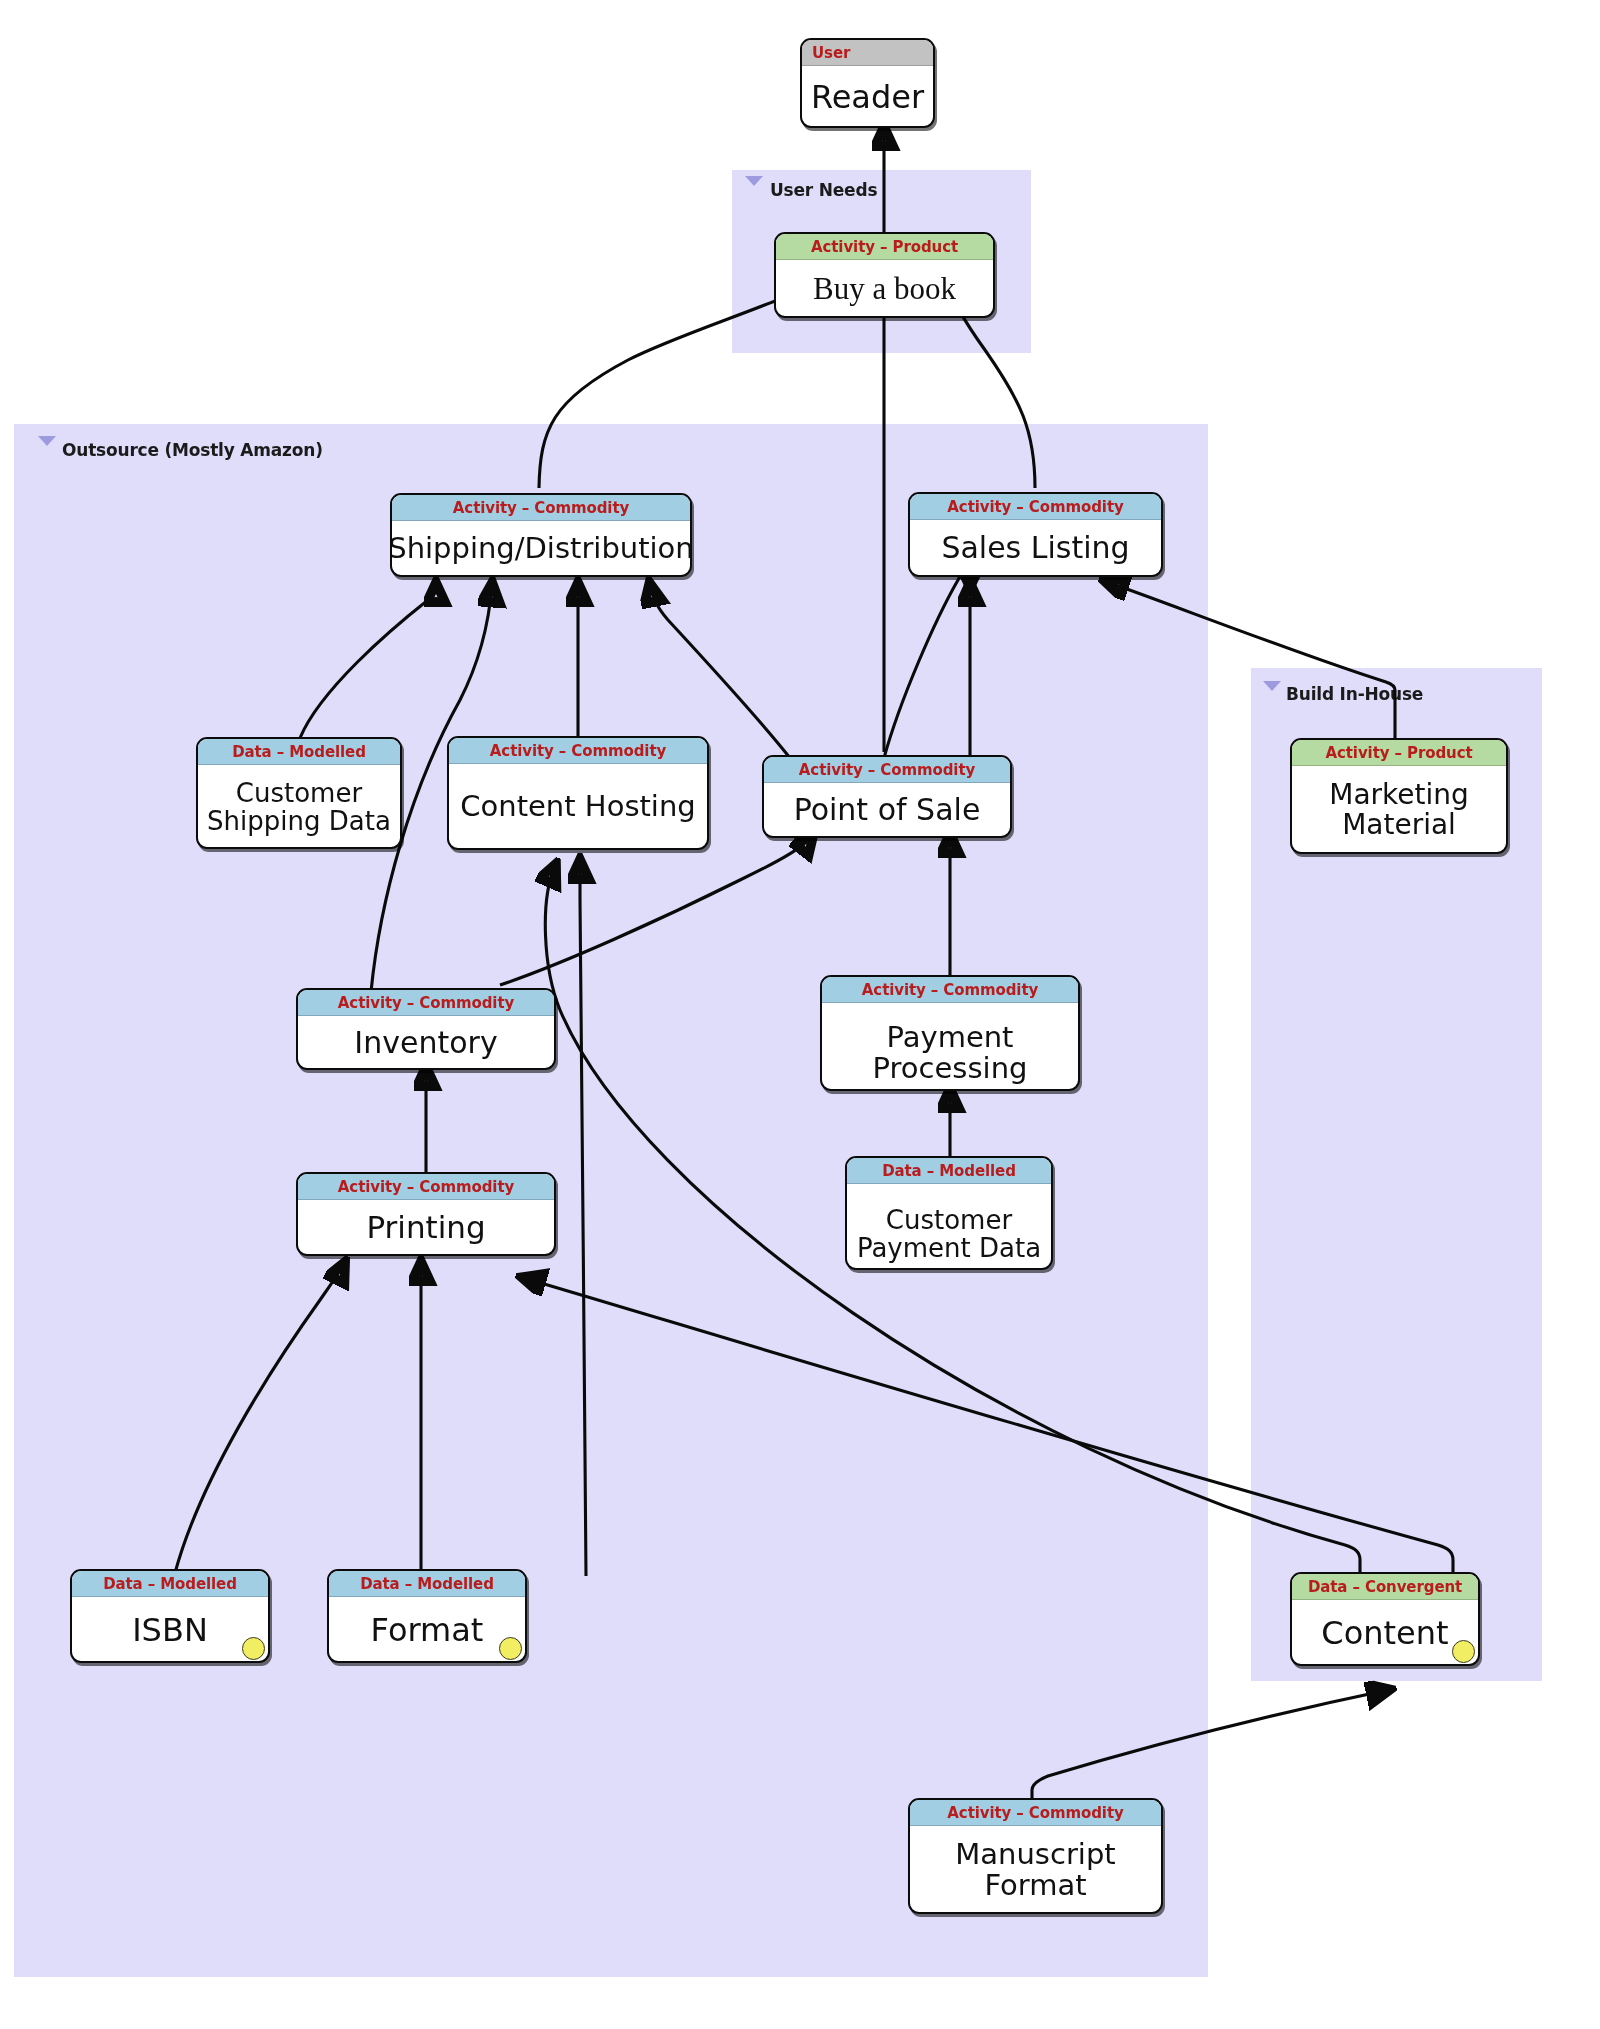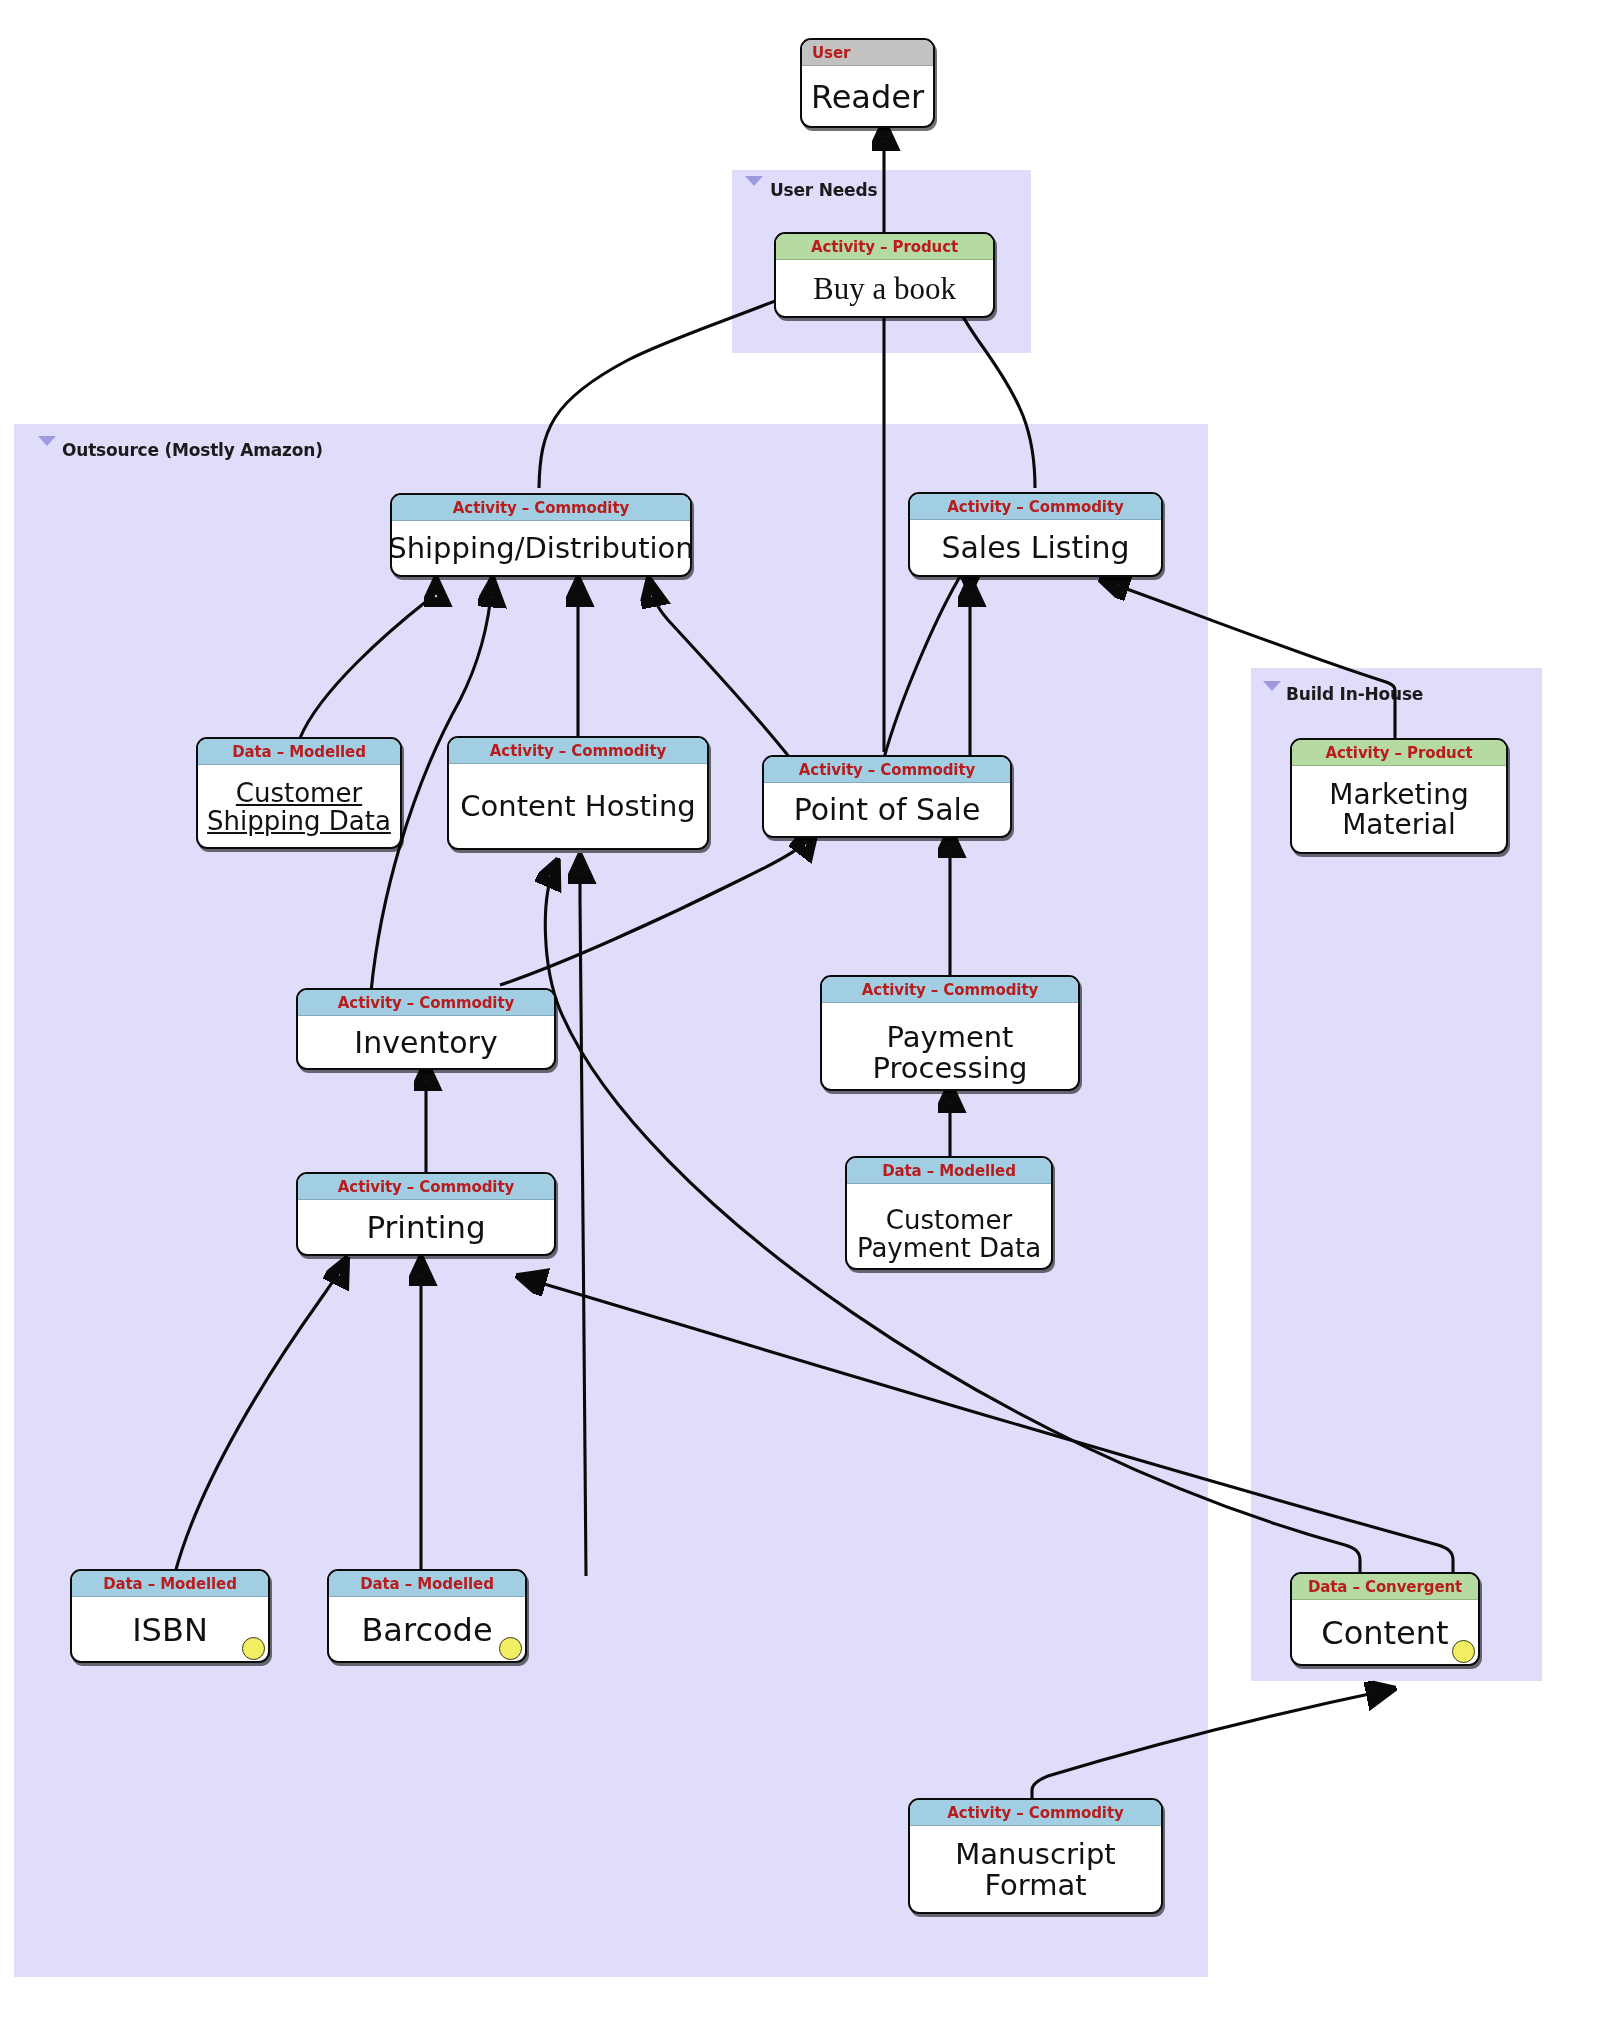--- a/index.html
+++ b/index.html
@@ -122,21 +122,21 @@
     <div class="body" style="height:56px;font-size:29px;">Shipping/Distribution</div>
   </div>
 
   <div class="node" style="left:908px;top:492px;width:255px;height:85px;">
     <div class="hdr hdr-blue">Activity – Commodity</div>
     <div class="body" style="height:57px;font-size:30px;">Sales Listing</div>
   </div>
 
   <div class="node" style="left:196px;top:737px;width:206px;height:112px;">
     <div class="hdr hdr-blue">Data – Modelled</div>
-    <div class="body" style="height:84px;font-size:26px;text-decoration:underline;">Customer Shipping Data</div>
+    <div class="body" style="height:84px;font-size:26px;">Customer Shipping Data</div>
   </div>
 
   <div class="node" style="left:447px;top:736px;width:262px;height:114px;">
     <div class="hdr hdr-blue">Activity – Commodity</div>
     <div class="body" style="height:86px;font-size:29px;">Content Hosting</div>
   </div>
 
   <div class="node" style="left:762px;top:755px;width:250px;height:83px;">
     <div class="hdr hdr-blue">Activity – Commodity</div>
     <div class="body" style="height:55px;font-size:30px;">Point of Sale</div>
@@ -168,21 +168,21 @@
   </div>
 
   <div class="node" style="left:70px;top:1569px;width:200px;height:94px;">
     <div class="hdr hdr-blue">Data – Modelled</div>
     <div class="body" style="height:66px;font-size:32px;">ISBN</div>
     <div class="dot" style="right:3px;bottom:1px;"></div>
   </div>
 
   <div class="node" style="left:327px;top:1569px;width:200px;height:94px;">
     <div class="hdr hdr-blue">Data – Modelled</div>
-    <div class="body" style="height:66px;font-size:32px;">Barcode</div>
+    <div class="body" style="height:66px;font-size:32px;">Format</div>
     <div class="dot" style="right:3px;bottom:1px;"></div>
   </div>
 
   <div class="node" style="left:1290px;top:1572px;width:190px;height:94px;">
     <div class="hdr hdr-green">Data – Convergent</div>
     <div class="body" style="height:66px;font-size:32px;">Content</div>
     <div class="dot" style="right:3px;bottom:1px;"></div>
   </div>
 
   <div class="node" style="left:908px;top:1798px;width:255px;height:116px;">

